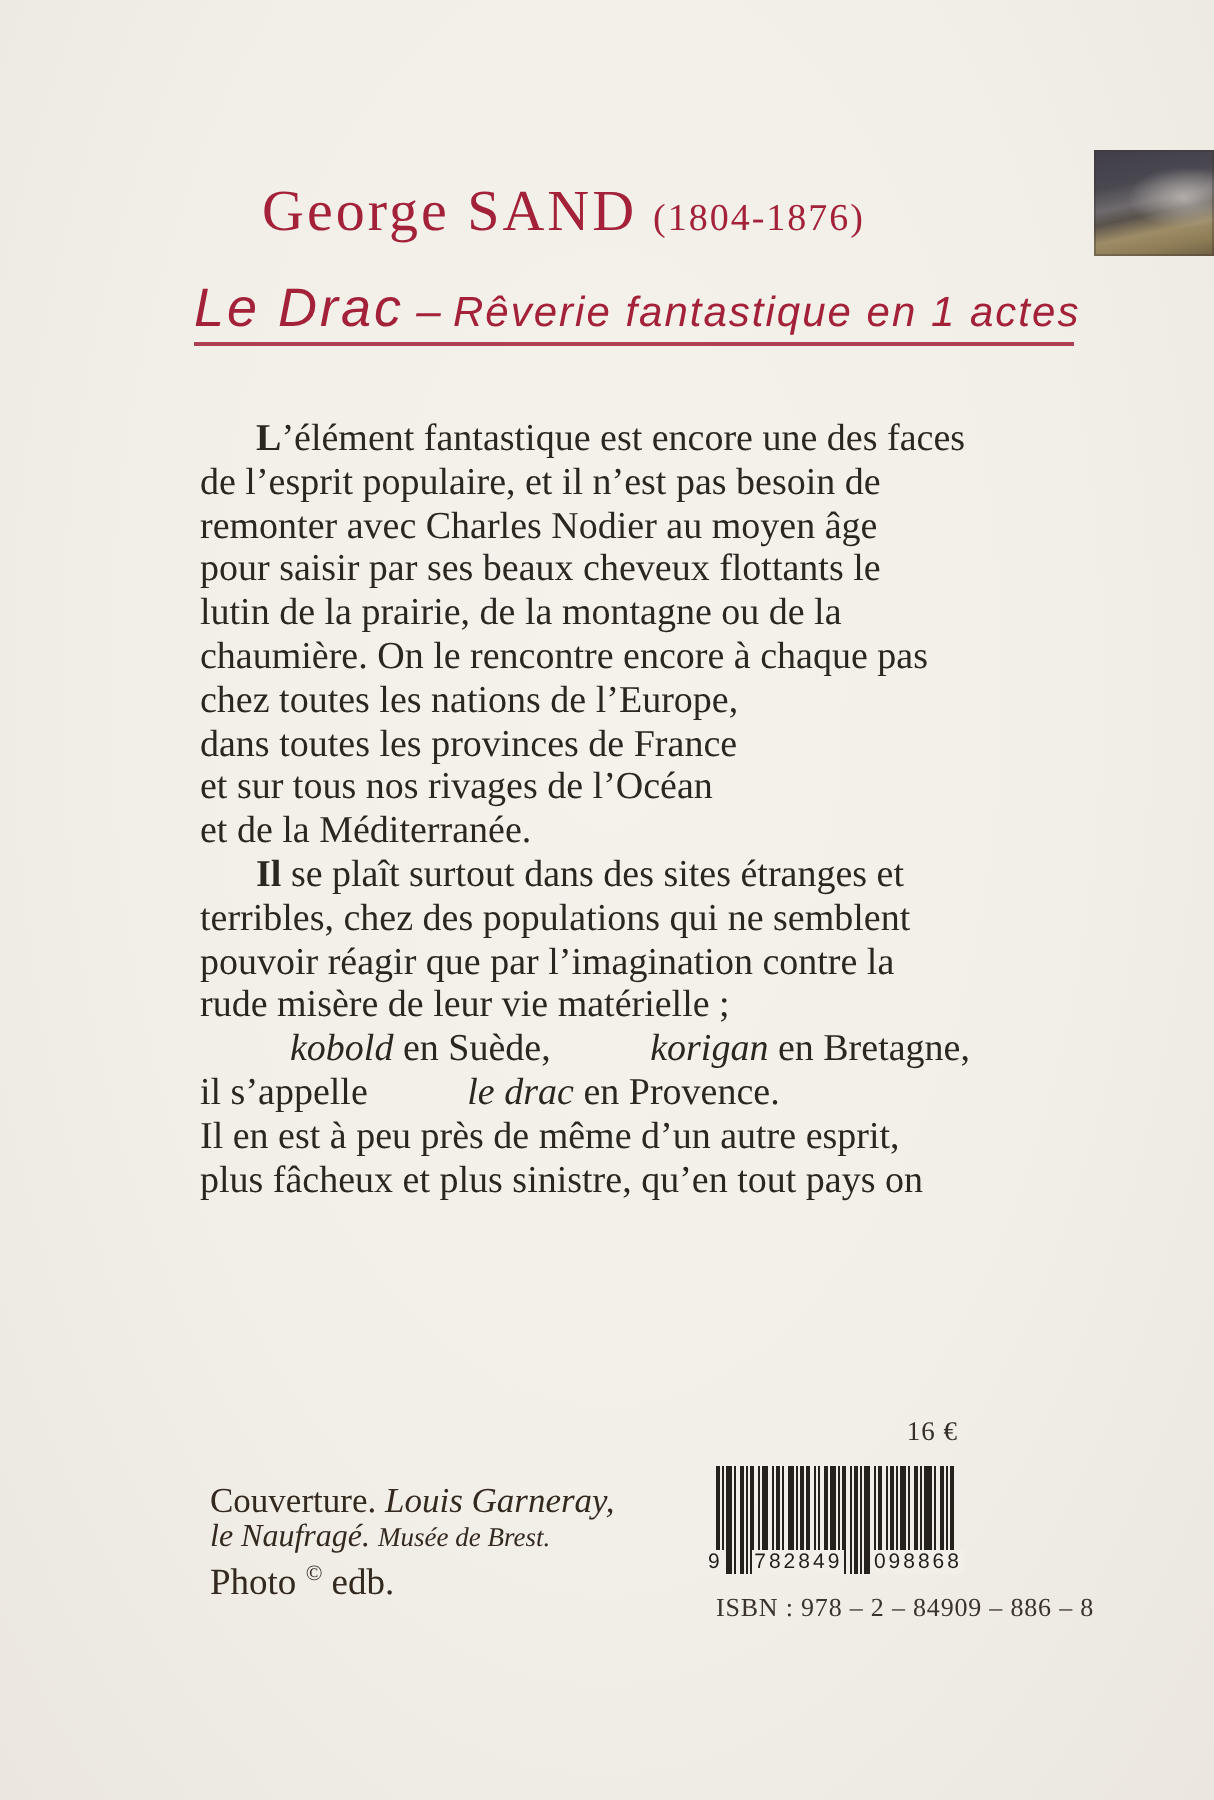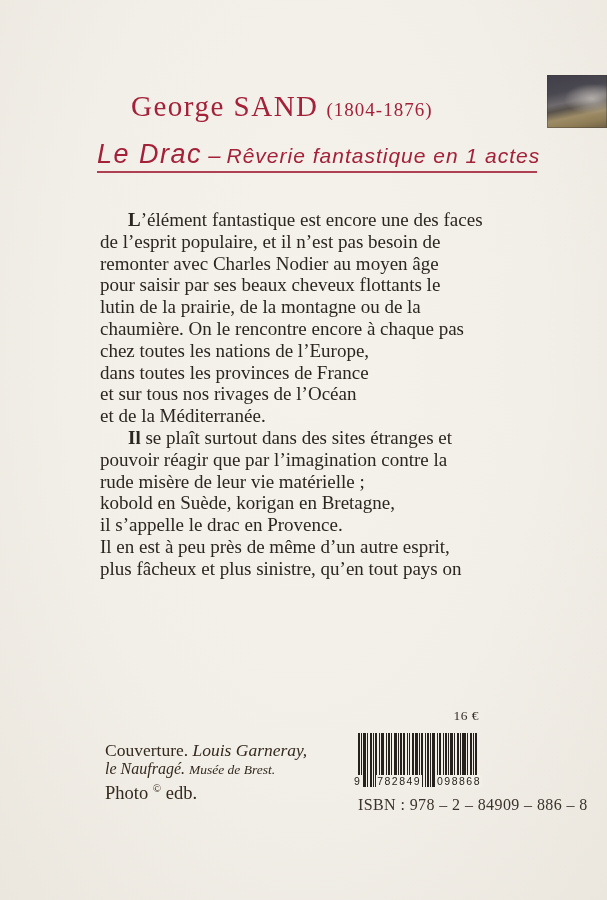--- a/index.html
+++ b/index.html
@@ -29,21 +29,21 @@
   .work-title{font-size:27px; letter-spacing:1.5px;}
   .work-sep{font-size:22px;}
   .work-sub{font-size:21px; letter-spacing:1px;}
   .rule{position:absolute; left:97px; top:171px; width:440px; height:1.5px; background:#a32139; opacity:.85;}
   .body-text{
     position:absolute; left:100px; top:209px; width:440px;
     font-size:19px; line-height:21.8px;
   }
   .line{white-space:nowrap;}
   .line.indent{text-indent:28px;}
-  .line .it{}
+  .line .it{font-style:italic;margin-left:45px;}
   .line .bd{font-weight:bold;}
   .credits{position:absolute; left:105px; top:741px; line-height:18.5px; color:#33291f;}
   .cr1{font-weight:bold; font-size:18px;}
   .cr2{font-size:17.5px;}
   .cr2 .it, .cr3{font-style:italic;}
   .cr3{font-size:16px;}
   .cr3 .small{font-size:13.5px;}
   .cr4{font-size:18.5px;}
   .cr4 sup{font-size:11px;}
   .barcode-block{position:absolute; left:358px; top:708px; width:124px; color:#362f27;}
@@ -52,21 +52,21 @@
   .bars{display:flex; height:100%;}
   .bars i{display:block; height:100%;}
   .bars .bar{background:#26211d;}
   .bars .sp{background:transparent;}
   .bc-digits{
     position:absolute; left:-5px; right:-4px; bottom:0; height:12px;
     display:flex; justify-content:space-between; align-items:flex-end;
     font-family:"Liberation Sans", sans-serif; font-size:10.5px; color:#211d19;
   }
   .bc-digits span{background:#f2efe8; padding:0 1px; letter-spacing:1.5px; line-height:12px;}
-  .isbn{margin-top:9px; white-space:nowrap; font-size:16px; letter-spacing:.4px; color:#3a332c;}
+  .isbn{margin-top:9px; white-space:nowrap; font-size:13px; letter-spacing:.4px; color:#3a332c;}
 </style>
 </head>
 <body>
 
 <div class="page">
 
   <div class="thumb"></div>
 
   <div class="header">
     <span class="author">George SAND</span><span class="dates">(1804-1876)</span>
@@ -83,20 +83,21 @@
       <div class="line"><span>de l’esprit populaire, et il n’est pas besoin de</span></div>
       <div class="line"><span>remonter avec Charles Nodier au moyen âge</span></div>
       <div class="line"><span>pour saisir par ses beaux cheveux flottants le</span></div>
       <div class="line"><span>lutin de la prairie, de la montagne ou de la</span></div>
       <div class="line"><span>chaumière. On le rencontre encore à chaque pas</span></div>
       <div class="line"><span>chez toutes les nations de l’Europe,</span></div>
       <div class="line"><span>dans toutes les provinces de France</span></div>
       <div class="line"><span>et sur tous nos rivages de l’Océan</span></div>
       <div class="line"><span>et de la Méditerranée.</span></div>
       <div class="line indent"><span class="bd">Il</span><span> se plaît surtout dans des sites étranges et</span></div>
+      <div class="line"><span>terribles, chez des populations qui ne semblent</span></div>
       <div class="line"><span>pouvoir réagir que par l’imagination contre la</span></div>
       <div class="line"><span>rude misère de leur vie matérielle ;</span></div>
       <div class="line"><span class="it">kobold</span><span> en Suède, </span><span class="it">korigan</span><span> en Bretagne,</span></div>
       <div class="line"><span>il s’appelle </span><span class="it">le drac</span><span> en Provence.</span></div>
       <div class="line"><span>Il en est à peu près de même d’un autre esprit,</span></div>
       <div class="line"><span>plus fâcheux et plus sinistre, qu’en tout pays on</span></div>
     </div>
 
   <div class="credits">
     <div class="cr2"><span>Couverture. </span><span class="it">Louis Garneray,</span></div>

